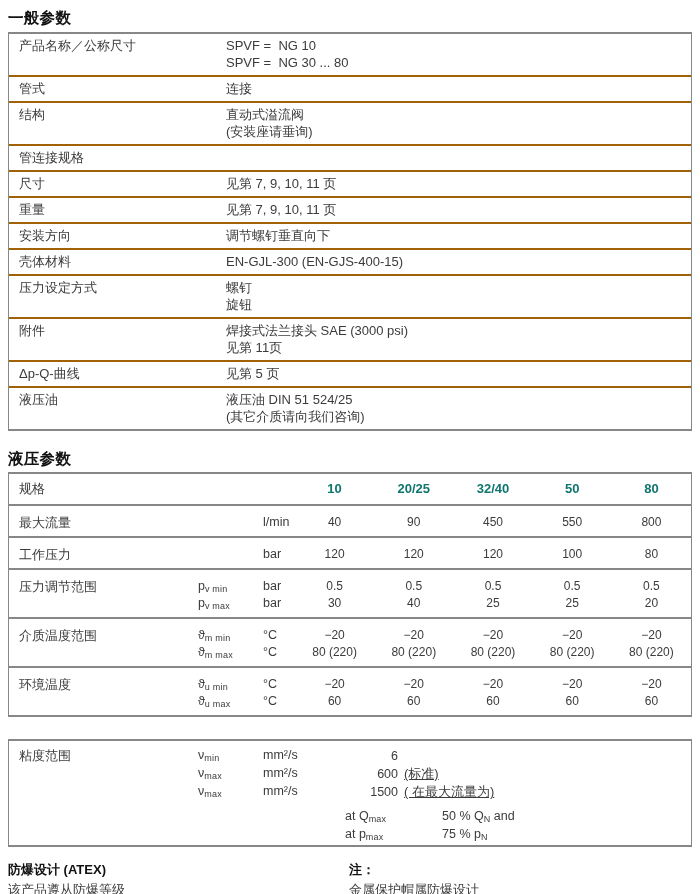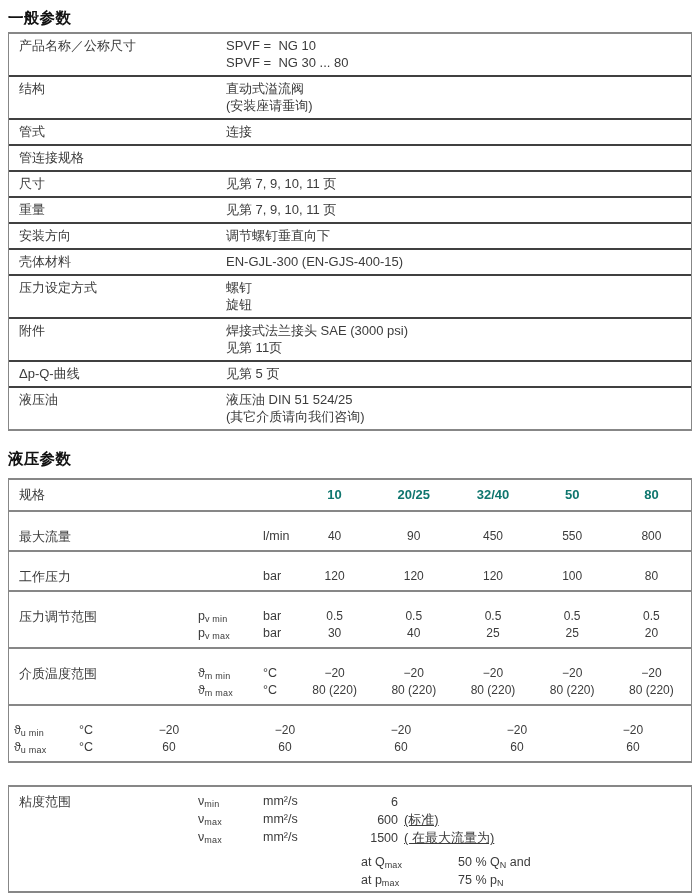--- a/index.html
+++ b/index.html
@@ -15,48 +15,48 @@
 
   
   .ptable {
     border-left: 1px solid #878787; border-right: 1px solid #878787;
     border-top: 2px solid #878787; border-bottom: 2px solid #878787;
     width: 684px; background: #fff;
   }
 
   
   .t1 { margin-top: 5px; }
-  .t1 .row { display: flex; border-bottom: 2px solid #404040; padding: 3px 0 4px 0; }
+  .t1 .row { display: flex; border-bottom: 2px solid #a16207; padding: 3px 0 4px 0; }
   .t1 .row:last-child { border-bottom: none; }
   .t1 .label { width: 217px; flex-shrink: 0; padding-left: 10px; }
   .t1 .val .line { white-space: pre-wrap; }
 
   
-  .t2 { margin-top: 10px; }
-  .t2 .row { display: flex; border-bottom: 2px solid #878787; padding: 16px 0 5px 0; }
+  .t2 { margin-top: 4px; }
+  .t2 .row { display: flex; border-bottom: 2px solid #878787; padding: 8px 0 5px 0; }
   .t2 .row:last-child { border-bottom: none; }
   .t2 .row.hdr { padding: 6px 0 7px 0; }
   .t2 .label { width: 184px; flex-shrink: 0; padding-left: 10px; }
   .lines { flex: 1; }
   .lgrid { display: grid; grid-template-columns: 65px 37px repeat(5, 1fr); }
   .sc { padding-left: 5px; font-size: 12.5px; }
   .uc { padding-left: 5px; font-size: 12.5px; }
   .vc { text-align: center; font-size: 12px; }
   .hdr .vc { font-weight: bold; color: #0f766e; font-size: 13px; }
   sub { font-size: 9px; line-height: 0; vertical-align: -2px; letter-spacing: .2px; }
 
   
   .t3 { margin-top: 22px; }
   .t3 .row { display: flex; padding: 6px 0 2px 0; }
   .t3 .label { width: 184px; flex-shrink: 0; padding-left: 10px; }
   .vgrid { display: grid; grid-template-columns: 65px 37px 1fr; }
   .visc-num { display: inline-block; width: 103px; text-align: right; font-size: 12.5px; }
   .visc-rest { margin-left: 6px; white-space: pre-wrap; text-decoration: underline; }
   .t3 .notes { margin-top: 6px; padding-left: 152px; line-height: 18px; }
-  .note-a { display: inline-block; width: 85px; font-size: 12.5px; margin-left: 16px; }
+  .note-a { display: inline-block; width: 85px; font-size: 12.5px; }
   .note-b { font-size: 12.5px; margin-left: 12px; }
 
   
   .footer { display: flex; margin-top: 13px; }
   .f-left { width: 341px; }
   .f-right { flex: 1; }
   .f-title { font-weight: bold; color: #121212; }
   .f-line { line-height: 20px; }
 </style>
 </head>
@@ -68,30 +68,30 @@
 
   <div class="ptable t1">
     <div class="row">
       <div class="label">产品名称／公称尺寸</div>
       <div class="val">
         <div class="line">SPVF =  NG 10</div>
         <div class="line">SPVF =  NG 30 ... 80</div>
       </div>
     </div>
     <div class="row">
+      <div class="label">管式</div>
+      <div class="val">
+        <div class="line">连接</div>
+      </div>
+    </div>
+    <div class="row">
       <div class="label">结构</div>
       <div class="val">
         <div class="line">直动式溢流阀</div>
         <div class="line">(安装座请垂询)</div>
-      </div>
-    </div>
-    <div class="row">
-      <div class="label">管式</div>
-      <div class="val">
-        <div class="line">连接</div>
       </div>
     </div>
     <div class="row">
       <div class="label">管连接规格</div>
     </div>
     <div class="row">
       <div class="label">尺寸</div>
       <div class="val">
         <div class="line">见第 7, 9, 10, 11 页</div>
       </div>
@@ -234,20 +234,21 @@
           <div class="vc">80 (220)</div>
           <div class="vc">80 (220)</div>
           <div class="vc">80 (220)</div>
           <div class="vc">80 (220)</div>
           <div class="vc">80 (220)</div>
         </div>
       </div>
     </div>
 
     <div class="row">
+      <div class="label">环境温度</div>
       <div class="lines">
         <div class="lgrid">
           <div class="sc"><span>ϑ</span><sub>u min</sub></div>
           <div class="uc">°C</div>
           <div class="vc">−20</div>
           <div class="vc">−20</div>
           <div class="vc">−20</div>
           <div class="vc">−20</div>
           <div class="vc">−20</div>
         </div>

